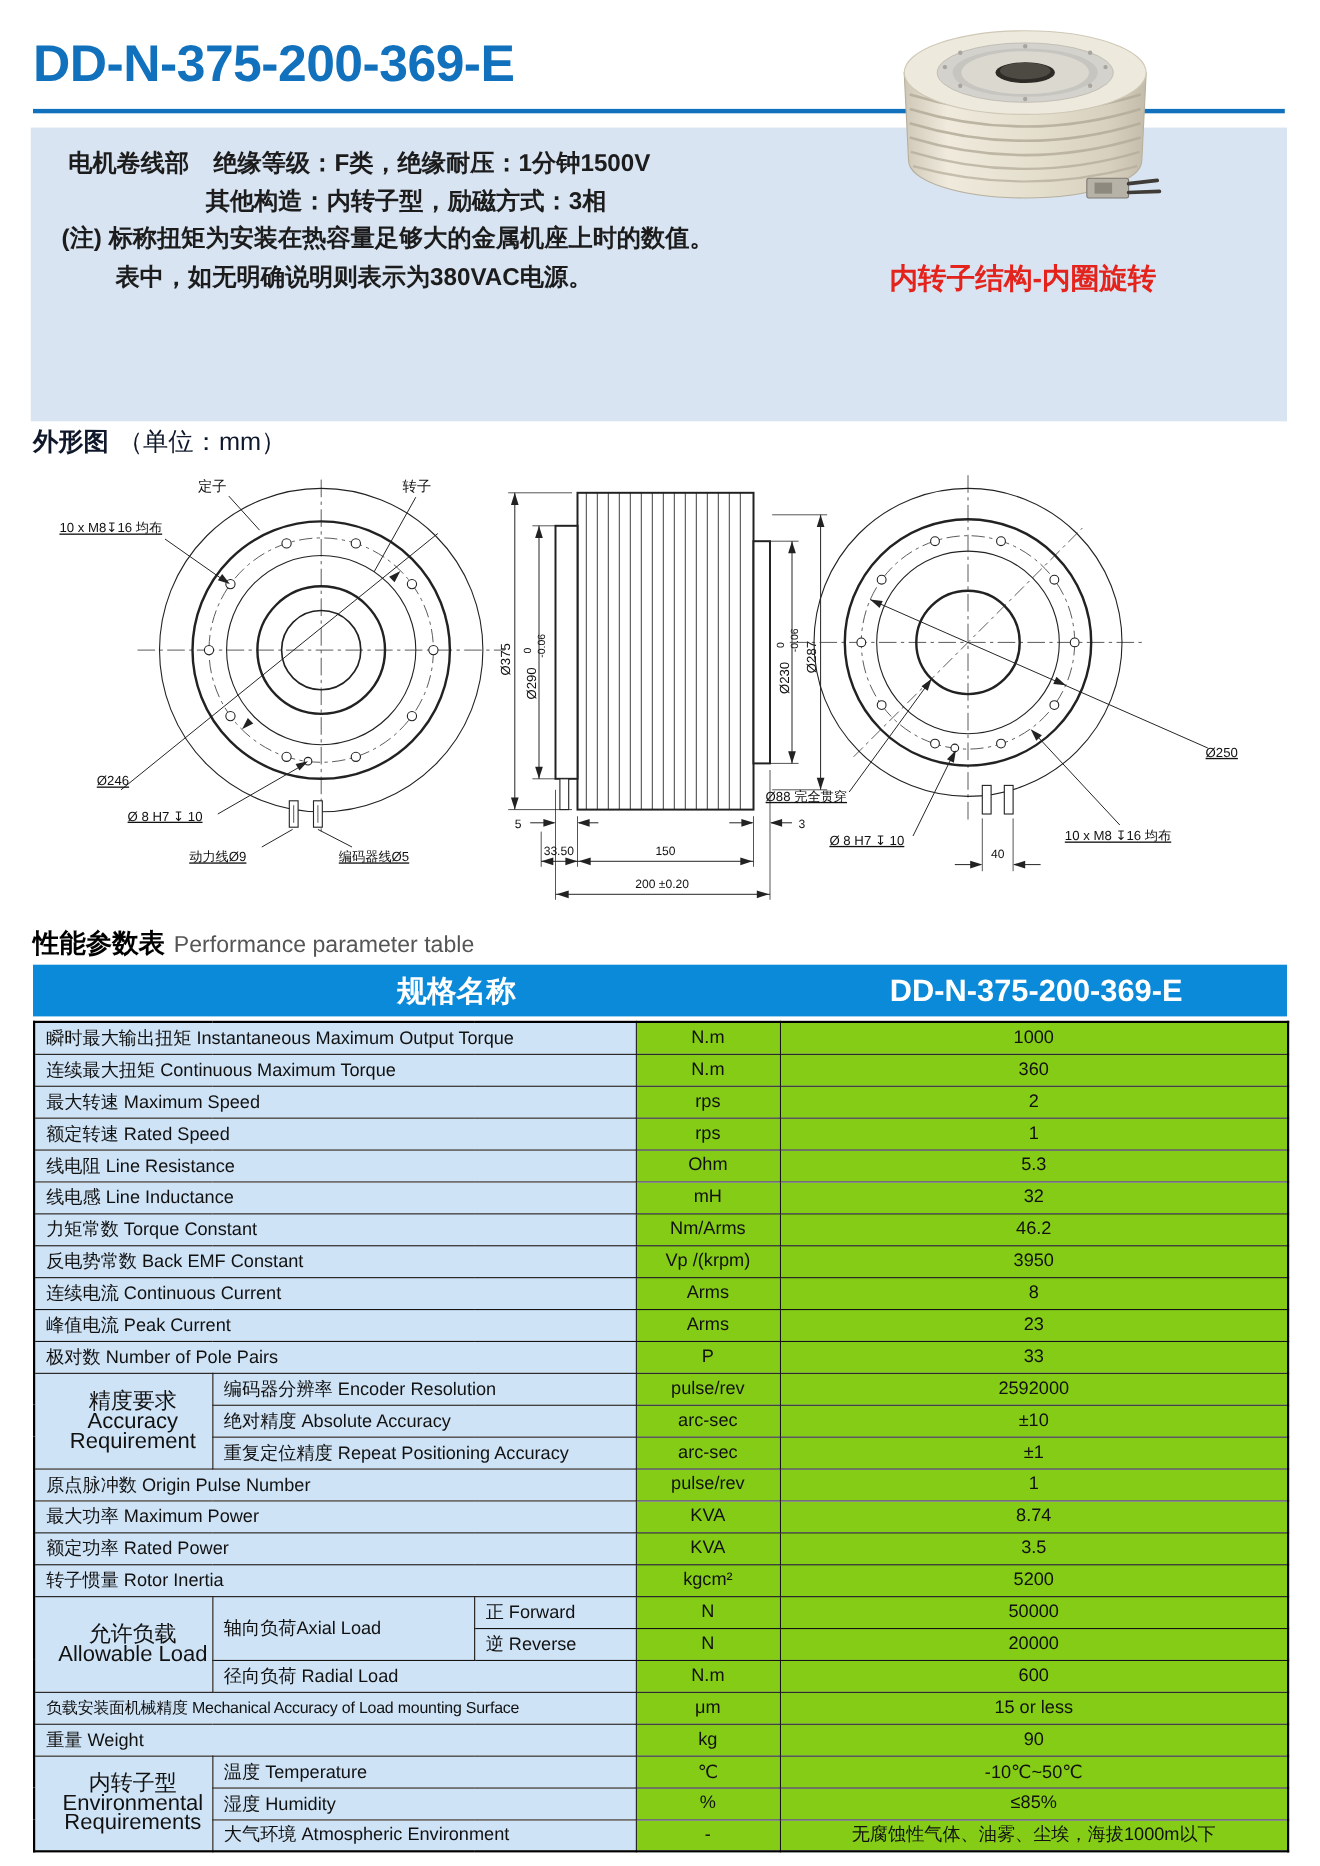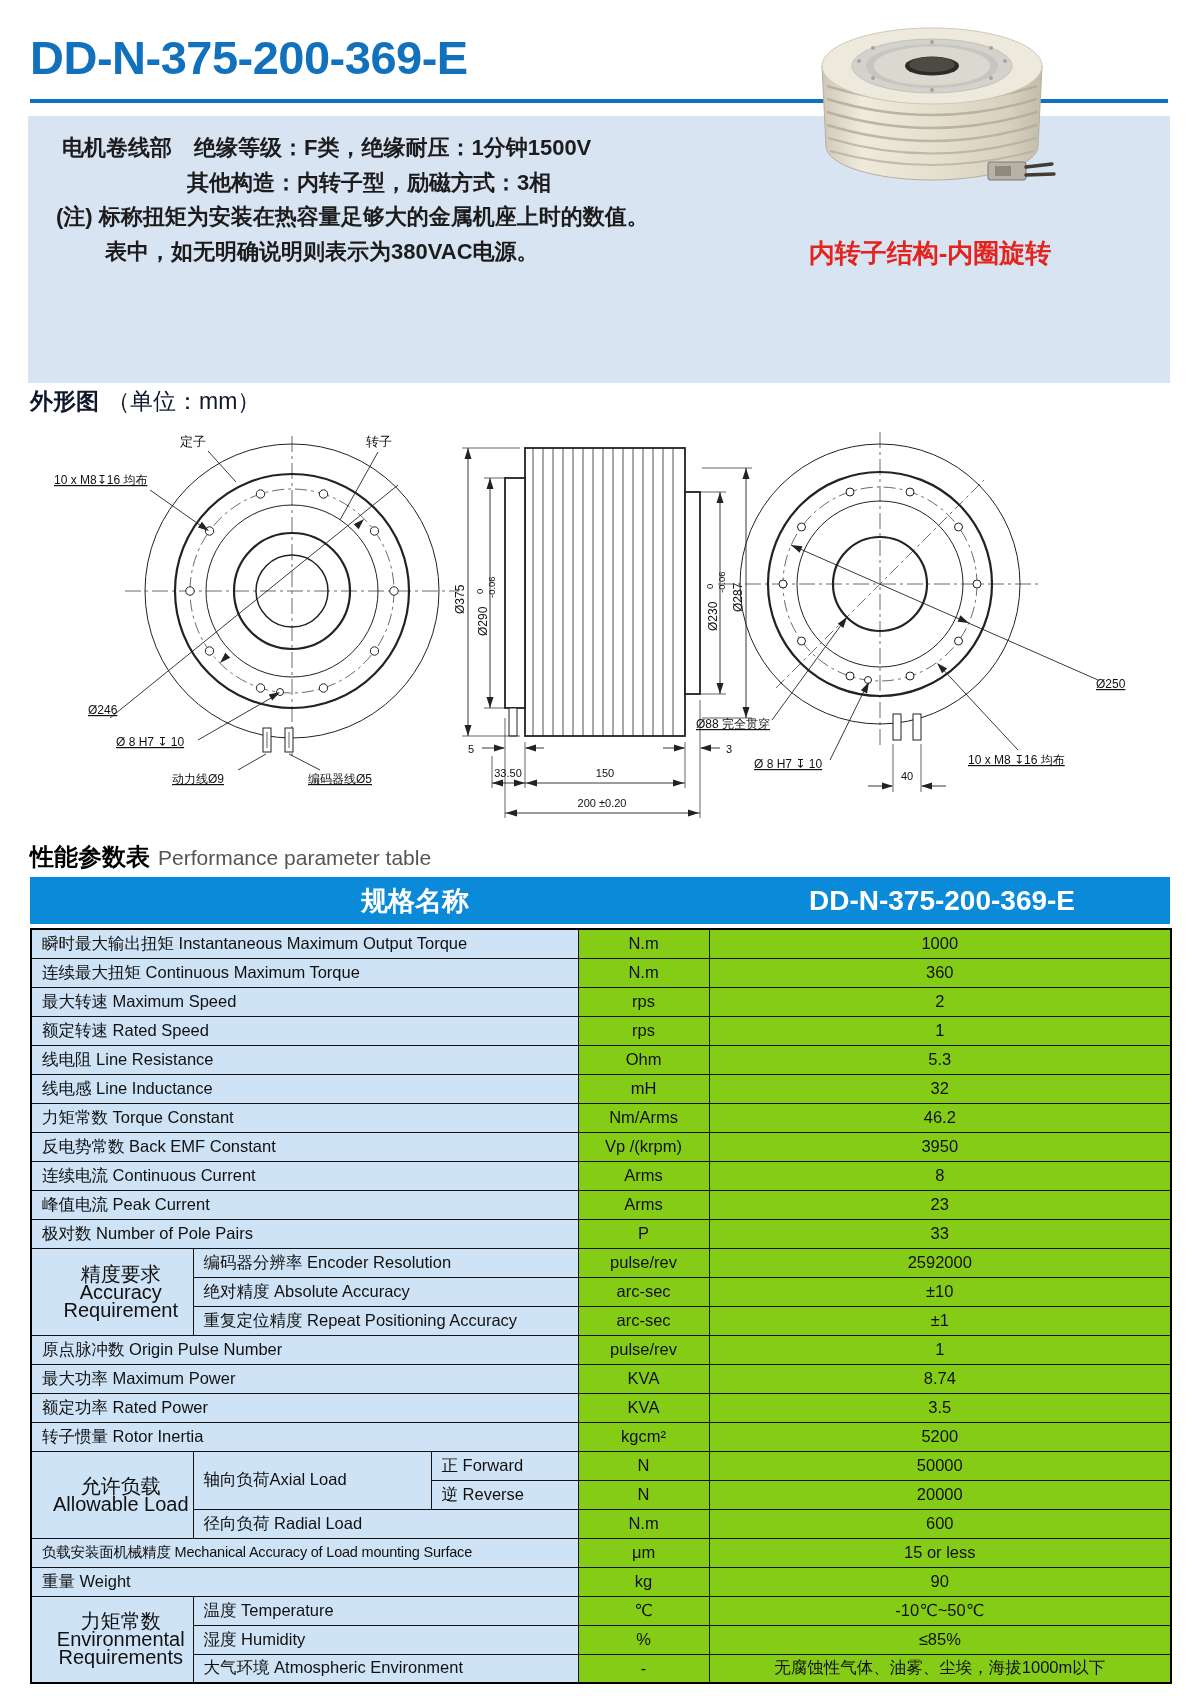--- a/index.html
+++ b/index.html
@@ -440,21 +440,21 @@
           <td class="unit">μm</td>
           <td class="val">15 or less</td>
         </tr>
     <tr>
           <td class="lab" colspan="3">重量 Weight</td>
           <td class="unit">kg</td>
           <td class="val">90</td>
         </tr>
     <tr>
       <td class="grp" rowspan="3">
-        <div class="gl">力矩常数</div>
+        <div class="gl">内转子型</div>
         <div class="gl">Environmental</div>
         <div class="gl">Requirements</div>
       </td>
       <td class="lab" colspan="2">温度 Temperature</td>
           <td class="unit">℃</td>
           <td class="val">-10℃~50℃</td>
         </tr>
     <tr>
           <td class="lab" colspan="2">湿度 Humidity</td>
           <td class="unit">%</td>

